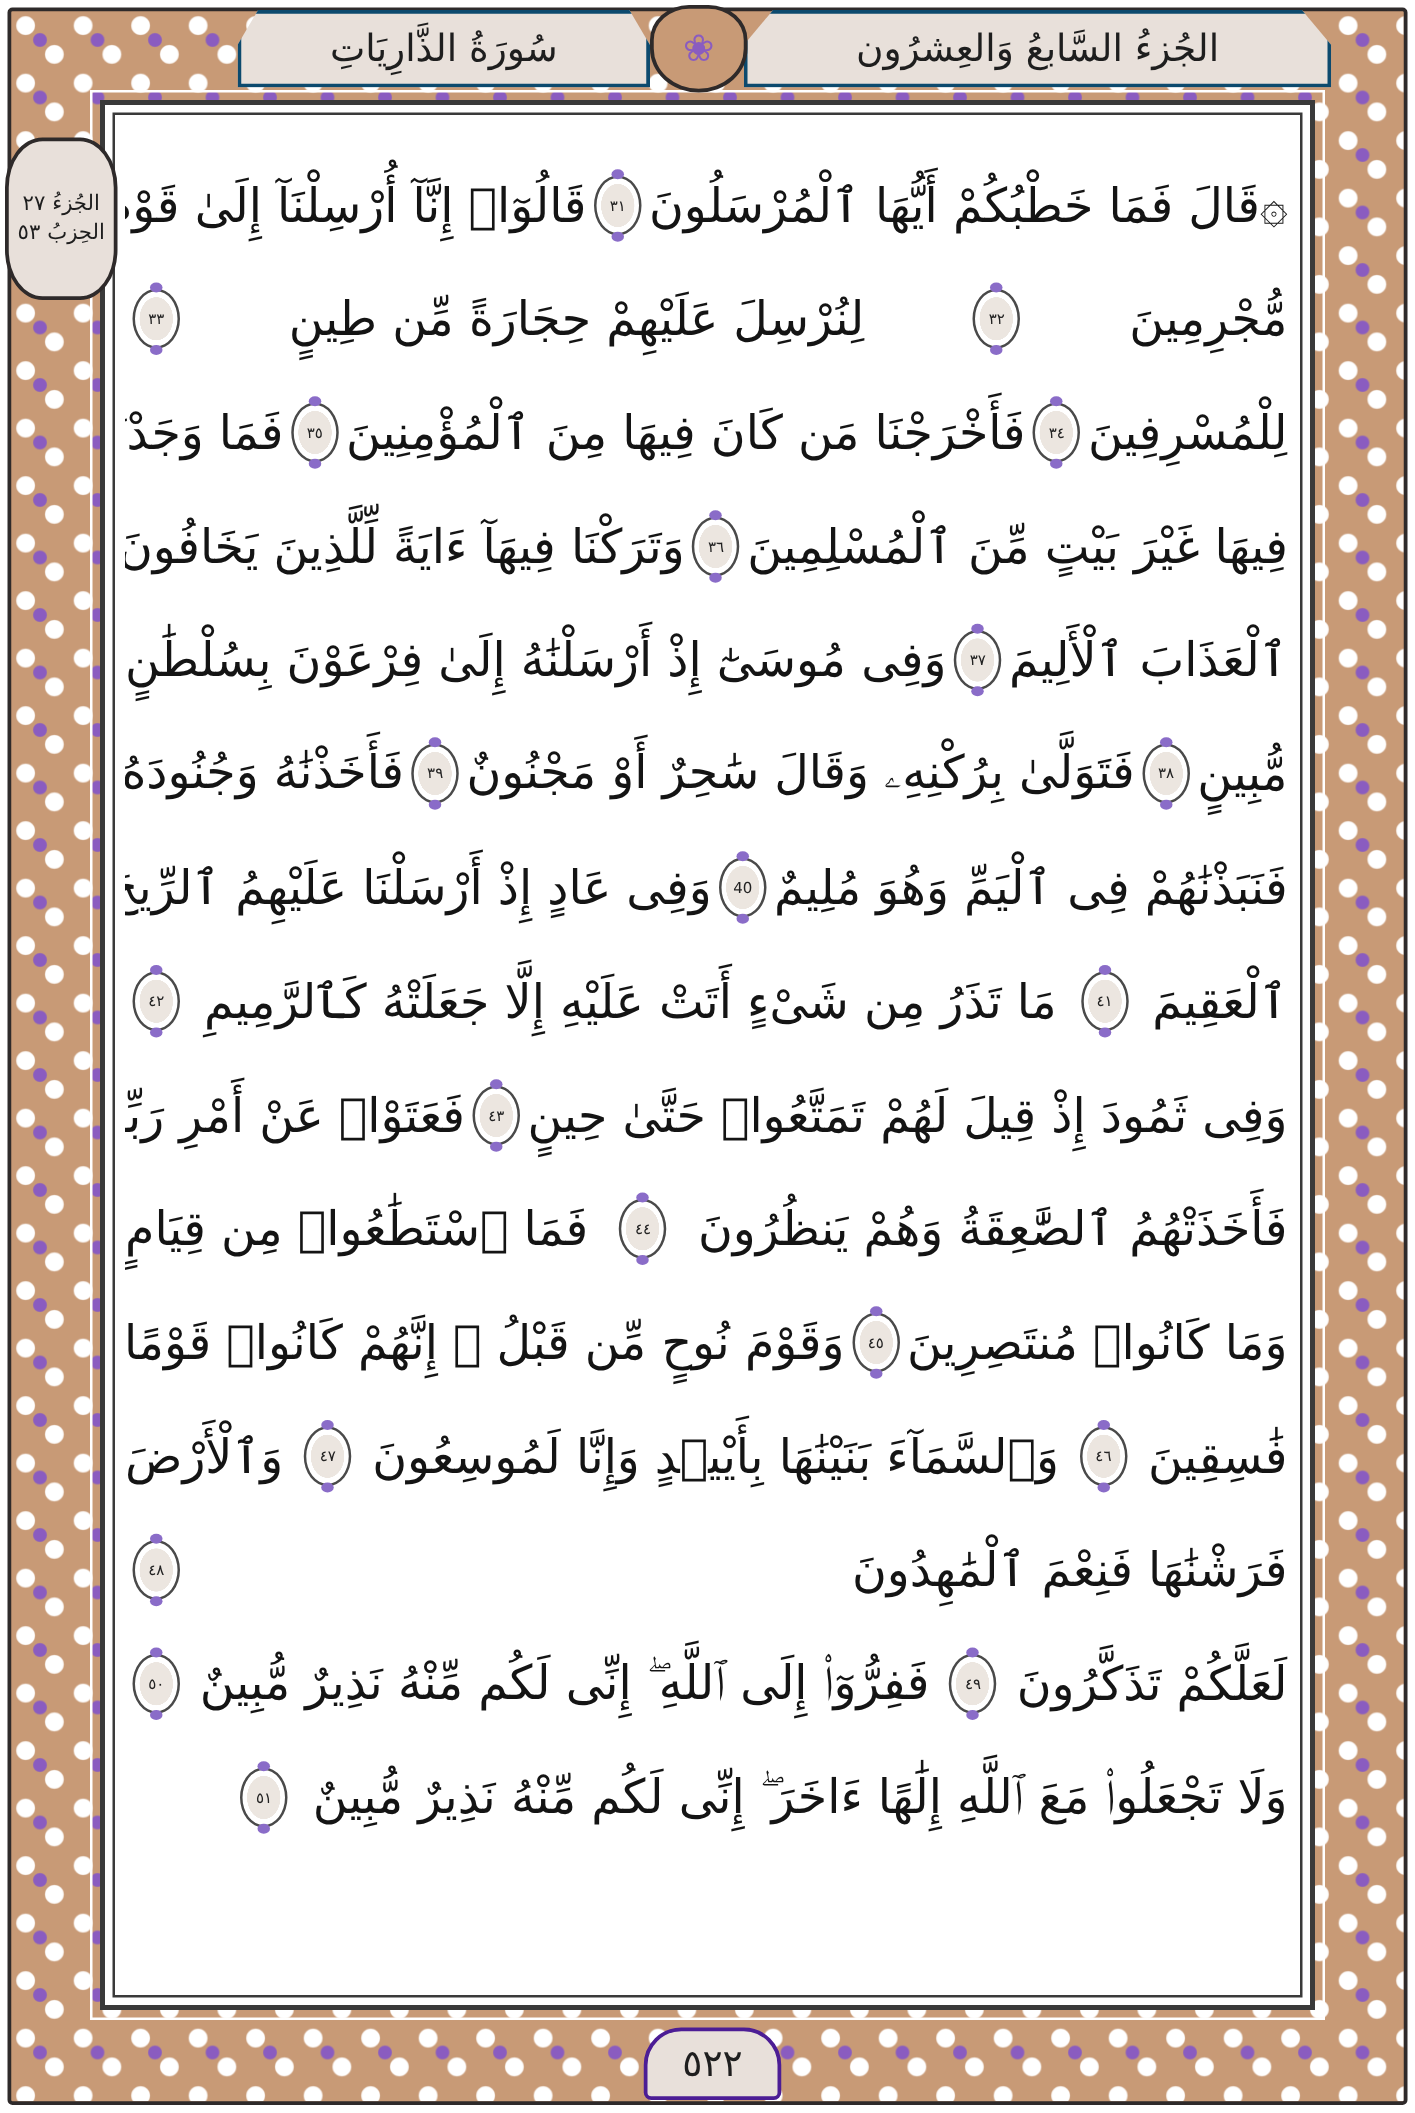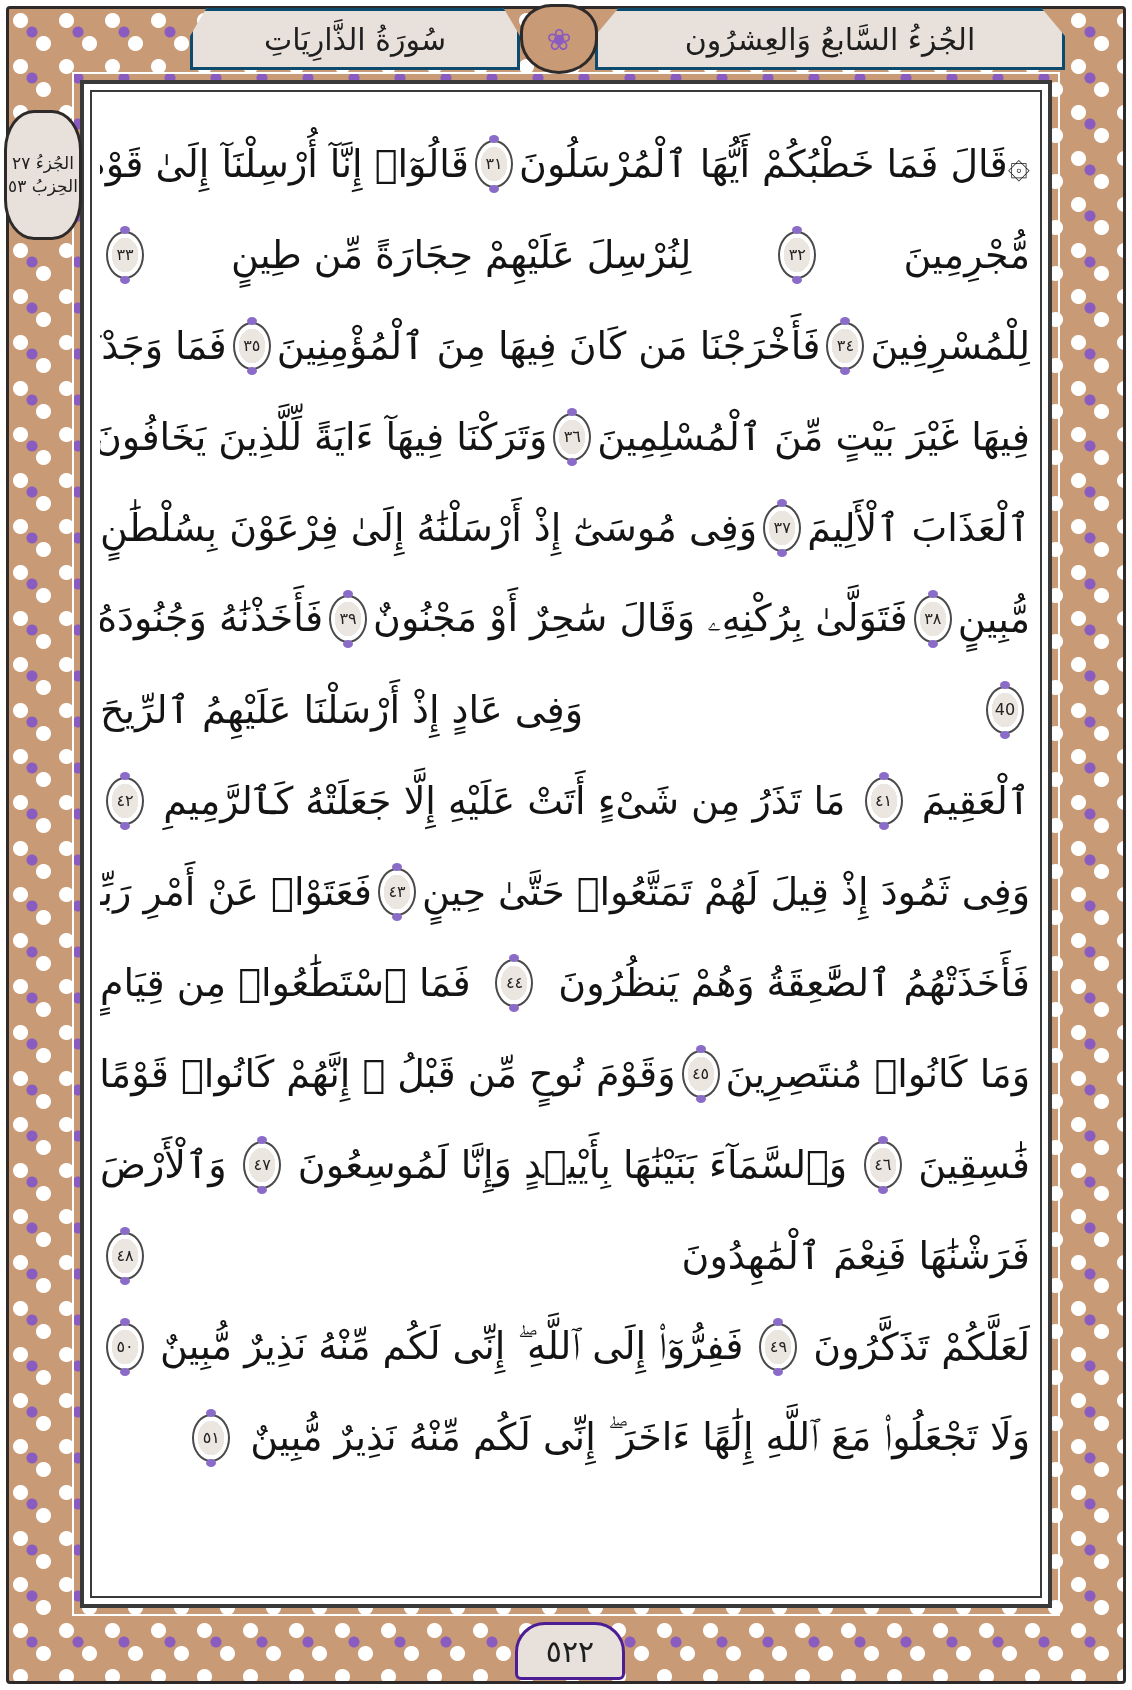--- a/index.html
+++ b/index.html
@@ -58,21 +58,21 @@
       position: absolute; left: 520px; top: 4px; width: 78px; height: 70px;
       background: #c89a76;
       border-radius: 40% 40% 50% 50%;
       border: 3px solid #2e2a2a;
       box-sizing: border-box;
       display: flex; align-items: center; justify-content: center;
       color: #8a5cc0; font-size: 30px;
     }
     
     .side-marker {
-      position: absolute; left: 4px; top: 110px; width: 78px; height: 130px;
+      position: absolute; left: 4px; top: 110px; width: 90px; height: 130px;
       background: #e8e0da;
       border: 3px solid #2e2a2a;
       box-sizing: border-box;
       border-radius: 30px 30px 30px 30px / 40px 40px 40px 40px;
       display: flex; flex-direction: column; align-items: center; justify-content: center;
       direction: rtl;
       font-size: 17px; color: #1e1e1e; line-height: 1.35;
     }
     
     .page-number {
@@ -99,21 +99,21 @@
       overflow: hidden;
     }
     .line.last { justify-content: flex-start; gap: 14px; }
     .seg { display: inline-block; }
     .ayah-marker {
       display: inline-flex; align-items: center; justify-content: center;
       width: 34px; height: 44px;
       border: 2px solid #4a4a4a;
       border-radius: 50%;
       background: radial-gradient(ellipse at center, #ece6e0 0 55%, #ffffff 56%);
-      font-size: 16px; color: #222;
+      font-size: 12px; color: #222;
       margin: 0 6px;
       position: relative;
       flex: 0 0 auto;
     }
     .ayah-marker::before, .ayah-marker::after {
       content: ""; position: absolute; left: 50%; width: 10px; height: 8px;
       margin-left: -5px; background: #8a6cc8; border-radius: 50%;
     }
     .ayah-marker::before { top: -7px; }
     .ayah-marker::after { bottom: -7px; }
@@ -173,20 +173,21 @@
       <span class="seg">وَفِى مُوسَىٰٓ إِذْ أَرْسَلْنَٰهُ إِلَىٰ فِرْعَوْنَ بِسُلْطَٰنٍ</span>
     </div>
     <div class="line">
       <span class="seg">مُّبِينٍ</span>
       <span class="ayah-marker">٣٨</span>
       <span class="seg">فَتَوَلَّىٰ بِرُكْنِهِۦ وَقَالَ سَٰحِرٌ أَوْ مَجْنُونٌ</span>
       <span class="ayah-marker">٣٩</span>
       <span class="seg">فَأَخَذْنَٰهُ وَجُنُودَهُۥ</span>
     </div>
     <div class="line">
+      <span class="seg">فَنَبَذْنَٰهُمْ فِى ٱلْيَمِّ وَهُوَ مُلِيمٌ</span>
       <span class="ayah-marker">40</span>
       <span class="seg">وَفِى عَادٍ إِذْ أَرْسَلْنَا عَلَيْهِمُ ٱلرِّيحَ</span>
     </div>
     <div class="line">
       <span class="seg">ٱلْعَقِيمَ</span>
       <span class="ayah-marker">٤١</span>
       <span class="seg">مَا تَذَرُ مِن شَىْءٍ أَتَتْ عَلَيْهِ إِلَّا جَعَلَتْهُ كَٱلرَّمِيمِ</span>
       <span class="ayah-marker">٤٢</span>
     </div>
     <div class="line">

